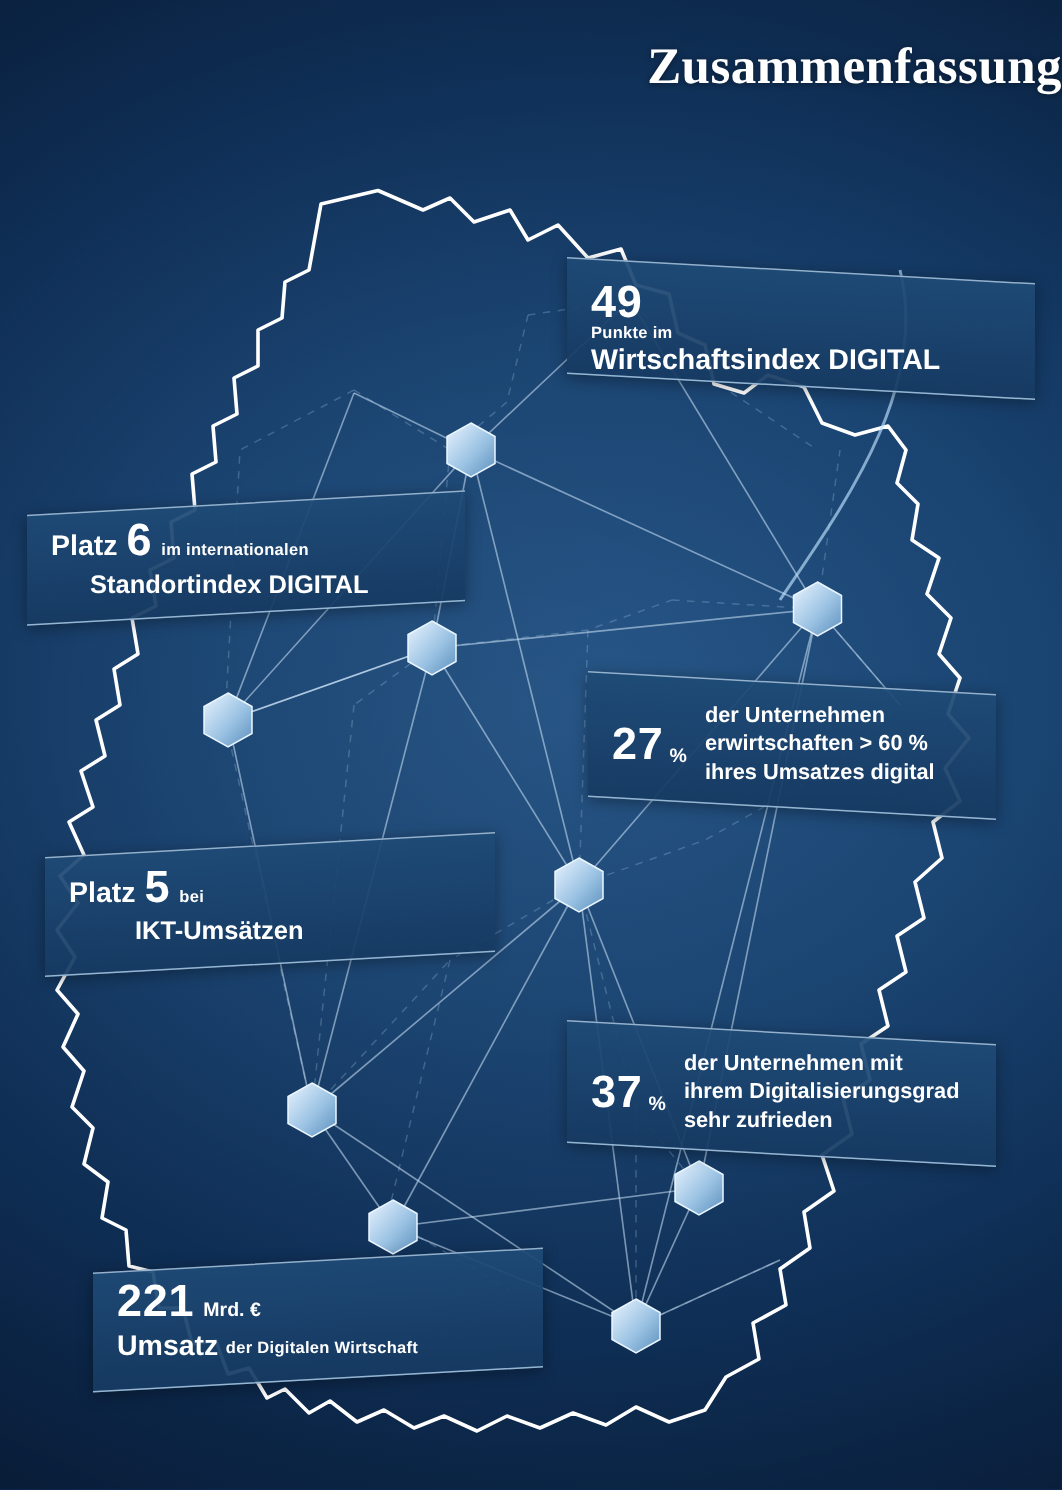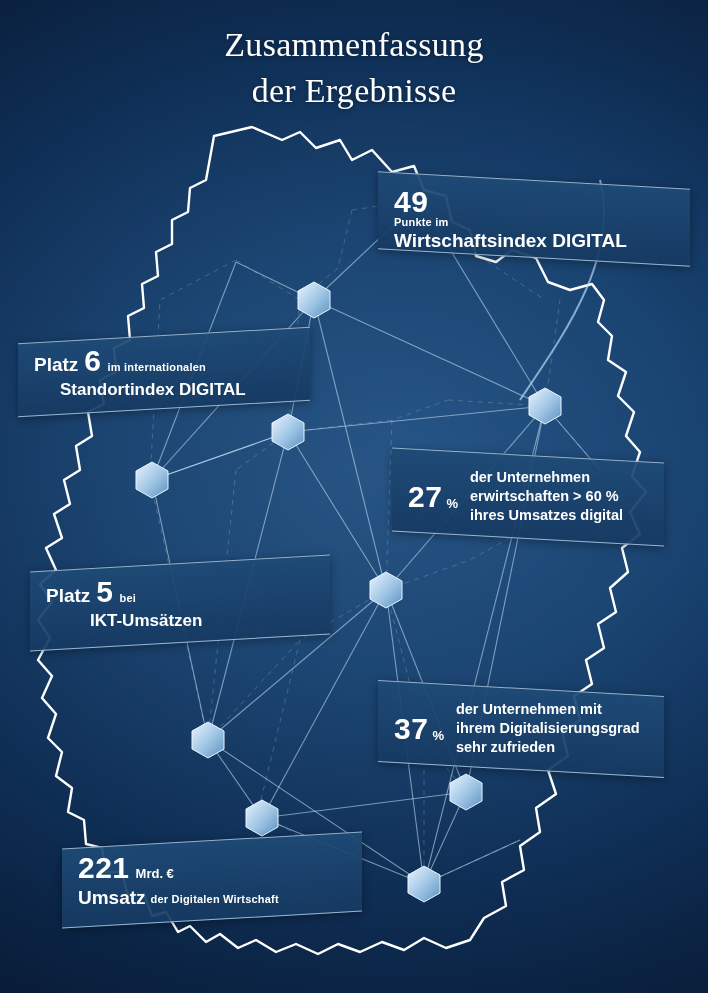--- a/index.html
+++ b/index.html
@@ -19,24 +19,24 @@
   
   #stage::after{
     content:"";
     position:absolute; inset:0;
     background:radial-gradient(ellipse 900px 760px at 50% 48%, rgba(255,255,255,0.05) 0%, rgba(0,0,0,0) 55%, rgba(0,0,0,0.30) 100%);
     pointer-events:none;
   }
   .title {
     position:absolute;
     top:22px; left:0; width:100%;
-    text-align:center;
+    text-align:right;
     color:#ffffff;
     font-family:"Liberation Serif", serif;
-    font-weight:normal;
+    font-weight:bold;
     font-size:34px;
     line-height:1.35;
     letter-spacing:0.3px;
     z-index:40;
     text-shadow:0 1px 4px rgba(0,0,0,0.45);
   }
   .title .l2 { display:block; }
 
   svg#map { position:absolute; inset:0; width:708px; height:993px; z-index:5; }
 
@@ -82,21 +82,20 @@
   #b-zufr37  { left:378px; top:688px;  width:286px; height:82px; }
   #b-221     { left:62px;  top:840px;  width:300px; height:80px; }
 </style>
 </head>
 <body>
 
 <div id="stage">
 
   <div class="title">
     <span>Zusammenfassung</span>
-    <span class="l2">der Ergebnisse</span>
   </div>
 
   <svg id="map" viewBox="0 0 708 993">
     <defs>
       <linearGradient id="glow" x1="0" y1="0" x2="0" y2="1">
         <stop offset="0%" stop-color="#8fd0ff" stop-opacity="0.55"></stop>
         <stop offset="100%" stop-color="#2f6ea8" stop-opacity="0.1"></stop>
       </linearGradient>
       <linearGradient id="hexg" x1="0" y1="0" x2="1" y2="1">
         <stop offset="0%" stop-color="#eaf4ff"></stop>

